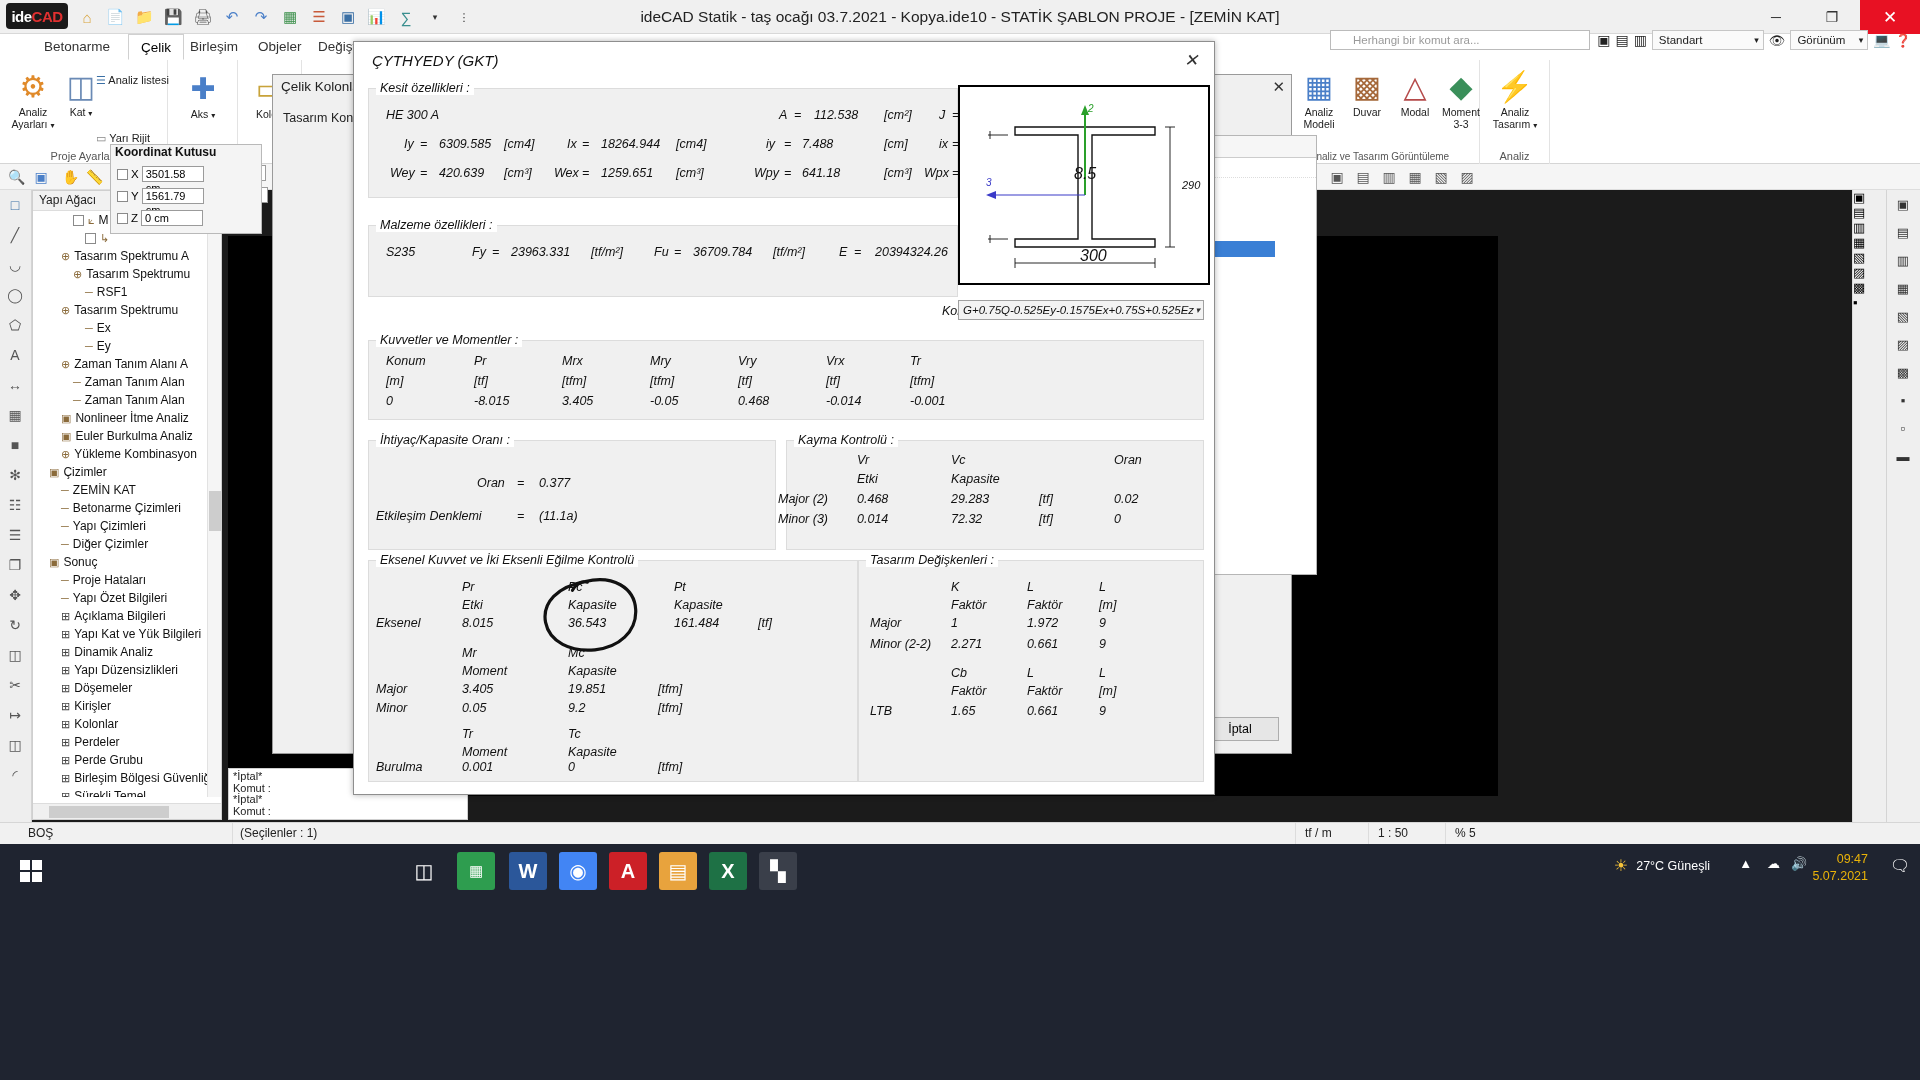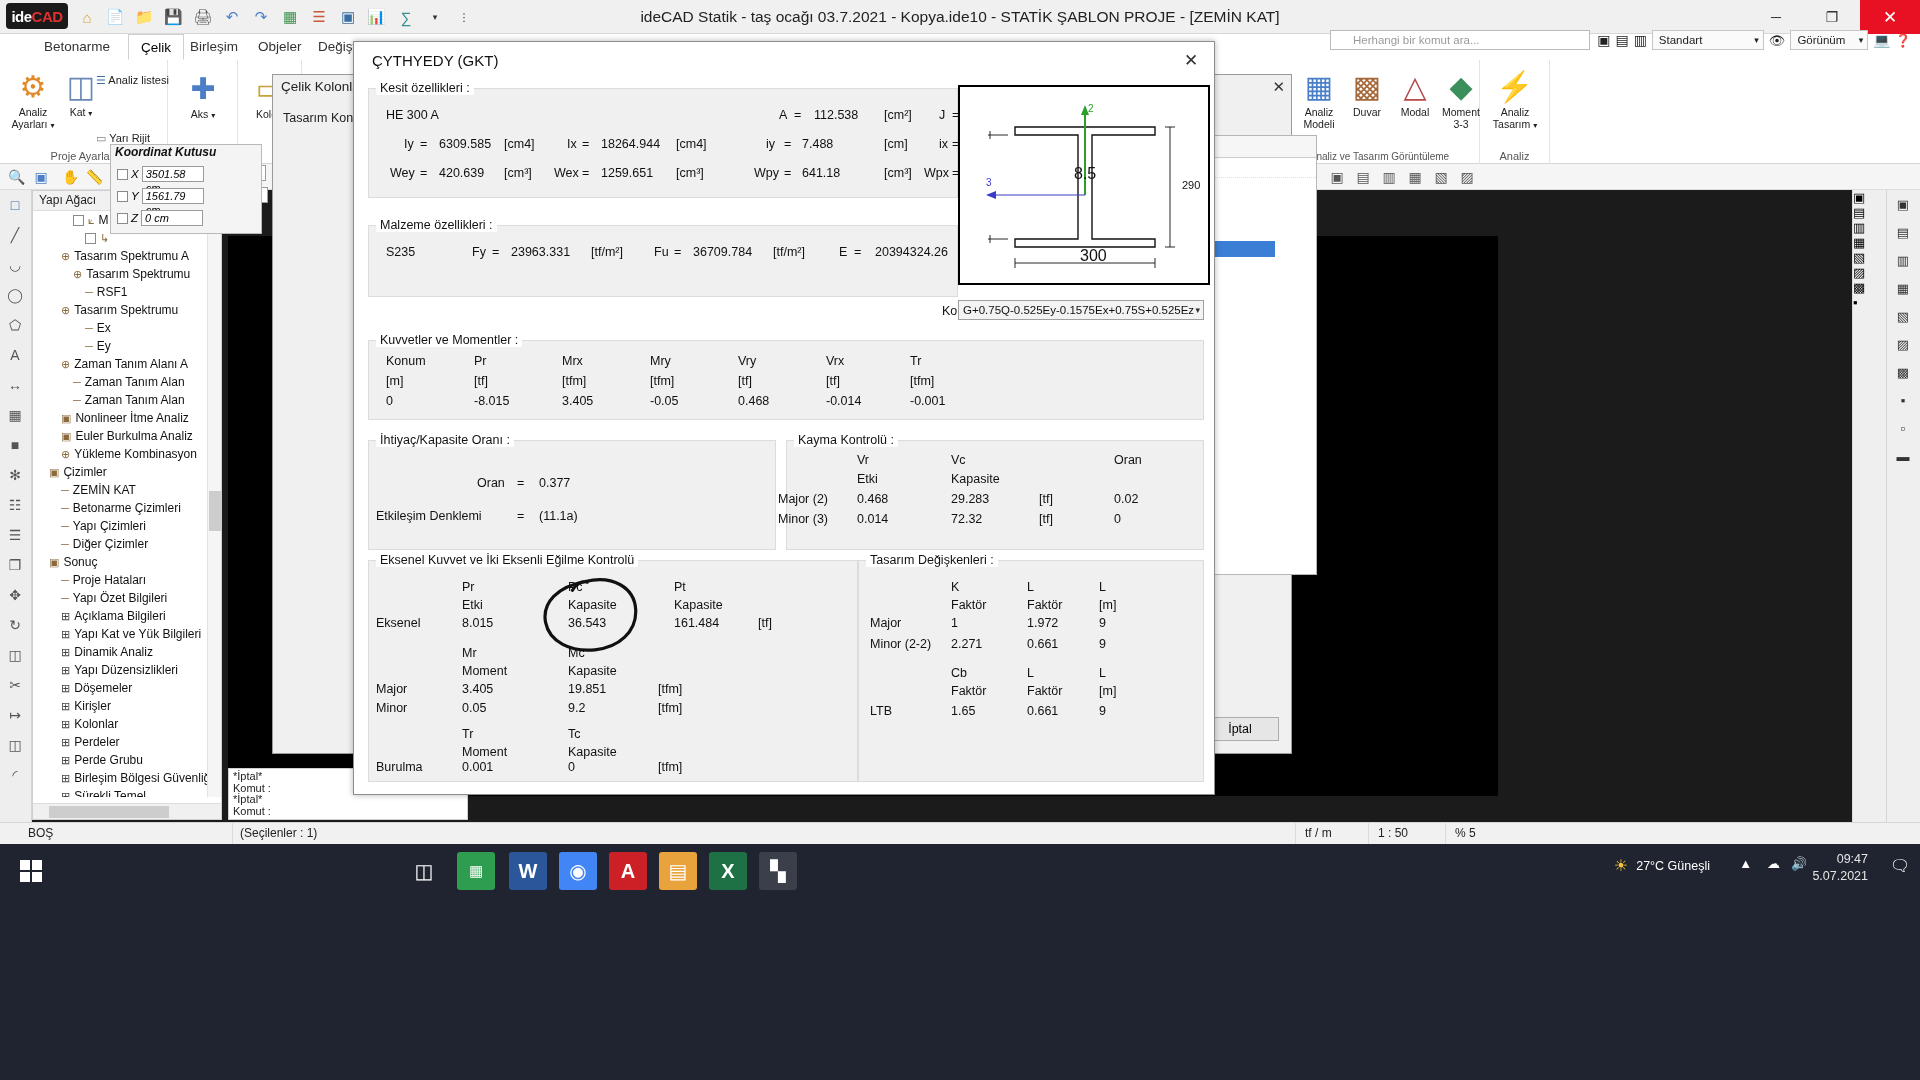--- a/index.html
+++ b/index.html
@@ -61,21 +61,21 @@
   .tnode{height:18px;line-height:18px;font-size:12px;white-space:nowrap;color:#111;display:flex;align-items:center;}
   .tbox{width:11px;height:11px;border:1px solid #8a8a8a;background:#fff;display:inline-block;margin-right:4px;
         font-size:9px;line-height:9px;text-align:center;color:#333;flex:0 0 auto;}
   .tglyph{margin-right:4px;font-size:11px;}
   .hscroll{position:absolute;left:0;bottom:0;width:188px;height:16px;background:#f0f0f0;border-top:1px solid #ddd;}
   .hscroll .thumb{position:absolute;left:16px;top:2px;width:120px;height:12px;background:#cdcdcd;}
   .vscroll{position:absolute;right:0;top:20px;width:14px;height:586px;background:#f5f5f5;border-left:1px solid #e2e2e2;}
   .vscroll .thumb{position:absolute;left:1px;top:280px;width:12px;height:40px;background:#cdcdcd;}
 
   
-  .coordbox{position:absolute;left:110px;top:144px;width:152px;height:90px;background:#f4f4f4;border:1px solid #b9b9b9;z-index:30;font-style:italic;}
+  .coordbox{position:absolute;left:110px;top:144px;width:152px;height:90px;background:#f4f4f4;border:1px solid #b9b9b9;z-index:30;}
   .coordhdr{height:17px;font-size:12px;font-weight:bold;padding-left:4px;color:#111;}
   .crow{position:absolute;height:18px;display:flex;align-items:center;font-size:11.5px;gap:3px;}
   .cinput{width:62px;height:16px;border:1px solid #9b9b9b;background:#fff;font-size:11px;padding-left:3px;line-height:14px;}
   .cchk{width:11px;height:11px;border:1px solid #8a8a8a;background:#fff;display:inline-block;}
 
   
   .coordbox2{position:absolute;left:205px;top:144px;width:110px;height:90px;z-index:29;}
 
   
   .viewport{position:absolute;left:228px;top:236px;width:1270px;height:560px;background:#000;overflow:hidden;}
@@ -93,21 +93,21 @@
   .tblB .tr span{padding-left:6px;border-right:1px dotted #e0e0e0;height:20px;line-height:20px;}
   .selbar{position:absolute;left:0;top:22px;width:4px;height:20px;background:#2a7ad4;}
   .btnB{position:absolute;width:66px;height:24px;background:#e6e6e6;border:1px solid #adadad;font-size:12.5px;
         display:flex;align-items:center;justify-content:center;}
   .okmark{position:absolute;right:38px;top:164px;width:22px;height:20px;display:flex;align-items:center;justify-content:center;
           color:#1d9c1d;font-size:15px;}
   .bluebar{position:absolute;right:16px;top:166px;width:60px;height:16px;background:#3a7fd5;}
 
   
   .dlg{position:absolute;left:353px;top:41px;width:862px;height:754px;background:#ffffff;border:1px solid #8e8e8e;z-index:60;
-       box-shadow:0 0 6px rgba(0,0,0,.3);}
+       box-shadow:0 0 6px rgba(0,0,0,.3);font-style:italic;}
   .dlg .title{position:absolute;left:18px;top:10px;font-size:15px;color:#111;}
   .dlg .close{position:absolute;right:10px;top:6px;width:26px;height:24px;display:flex;align-items:center;justify-content:center;
               font-size:17px;color:#333;}
   .panel{position:absolute;background:#f0f0f0;border:1px solid #dcdcdc;}
   .glabel{position:absolute;font-size:12.5px;color:#111;background:#fff;padding:0 4px;}
   .cell{position:absolute;font-size:12.5px;color:#111;white-space:nowrap;}
   .combo{position:absolute;height:20px;background:#f3f3f3;border:1px solid #a0a0a0;font-size:11.5px;
          line-height:18px;padding-left:4px;color:#111;}
   .combo .arw{position:absolute;right:3px;top:0;font-size:9px;line-height:18px;color:#333;}
   .secfig{position:absolute;background:#fff;border:2px solid #000;}
@@ -123,21 +123,21 @@
 
   
   .taskbar{position:absolute;left:0;top:844px;width:1920px;height:236px;background:#1f2430;}
   .startbtn{position:absolute;left:8px;top:10px;width:46px;height:34px;display:flex;align-items:center;justify-content:center;}
   .winsq{width:22px;height:22px;display:grid;grid-template-columns:1fr 1fr;grid-template-rows:1fr 1fr;gap:2px;}
   .winsq i{background:#fff;display:block;}
   .tsearch{position:absolute;left:62px;top:10px;width:332px;height:34px;background:#fff;border-radius:2px;
            font-size:13.5px;color:#333;line-height:34px;padding-left:48px;}
   .tbicon{position:absolute;top:8px;width:38px;height:38px;display:flex;align-items:center;justify-content:center;
           border-radius:3px;font-size:20px;}
-  .clock{position:absolute;right:52px;top:7px;text-align:right;line-height:17px;font-size:12.5px;color:#e5e5e5;}
+  .clock{position:absolute;right:52px;top:7px;text-align:right;line-height:17px;font-size:12.5px;color:#eab308;}
 </style>
 </head>
 <body>
 
 <div class="titlebar">
   <div class="logo">
     <span>ide</span>
       <span class="red">CAD</span>
   </div>
   <div class="qat" style="left:74px">

